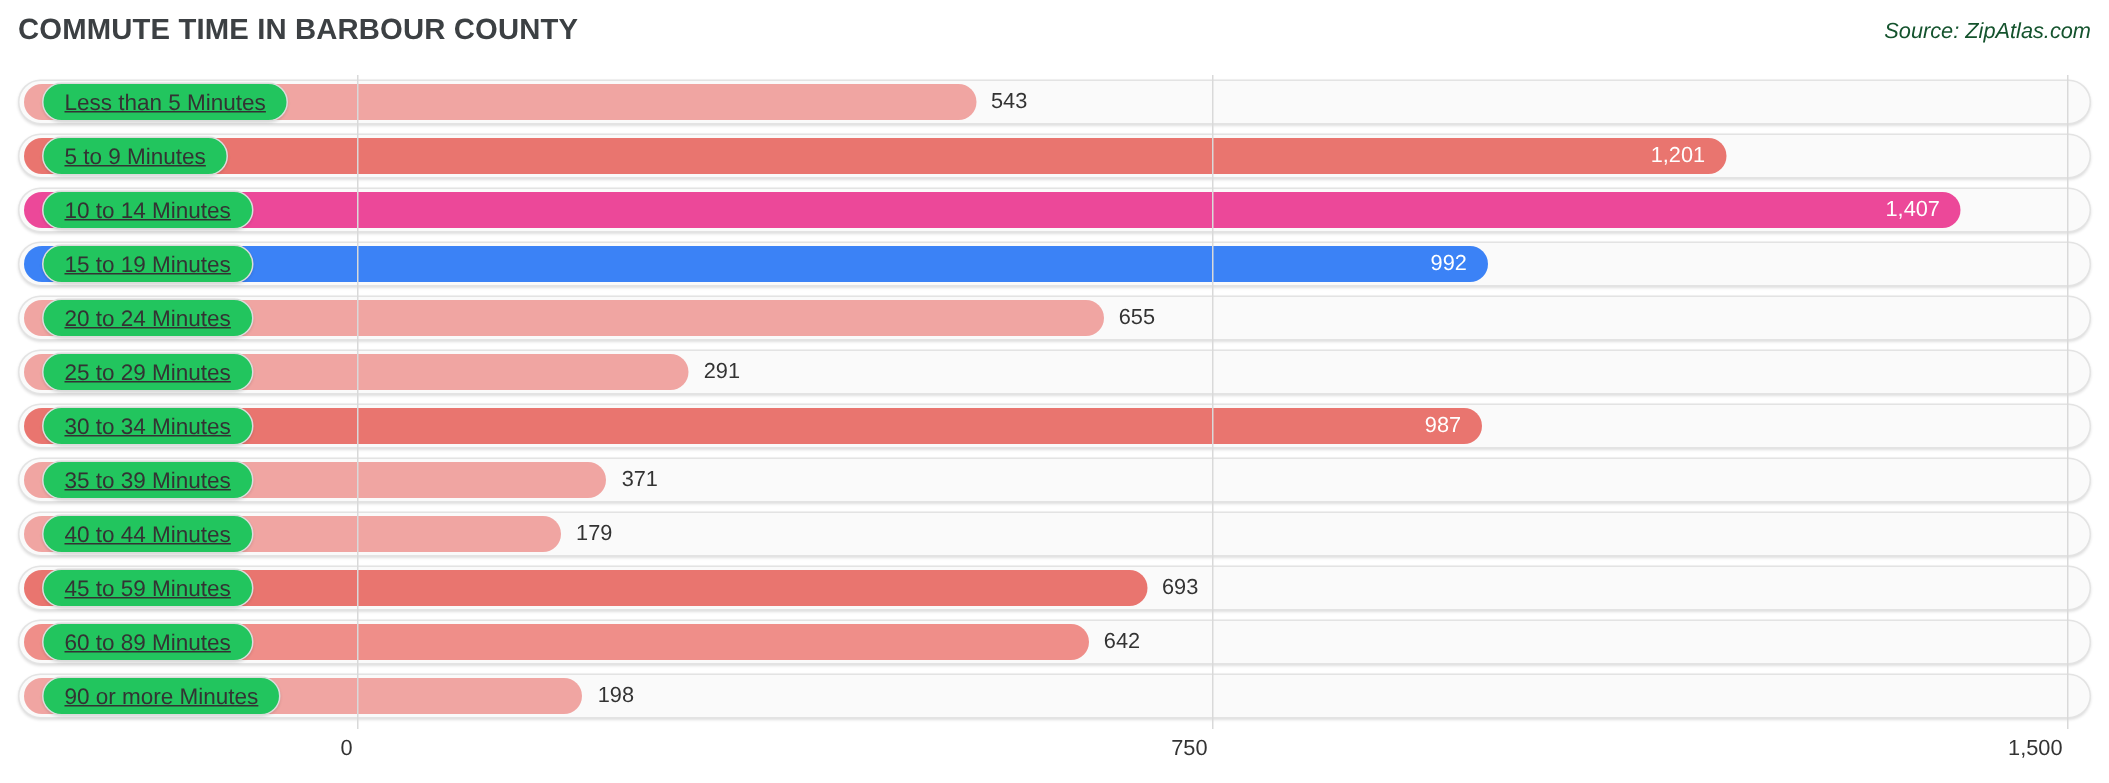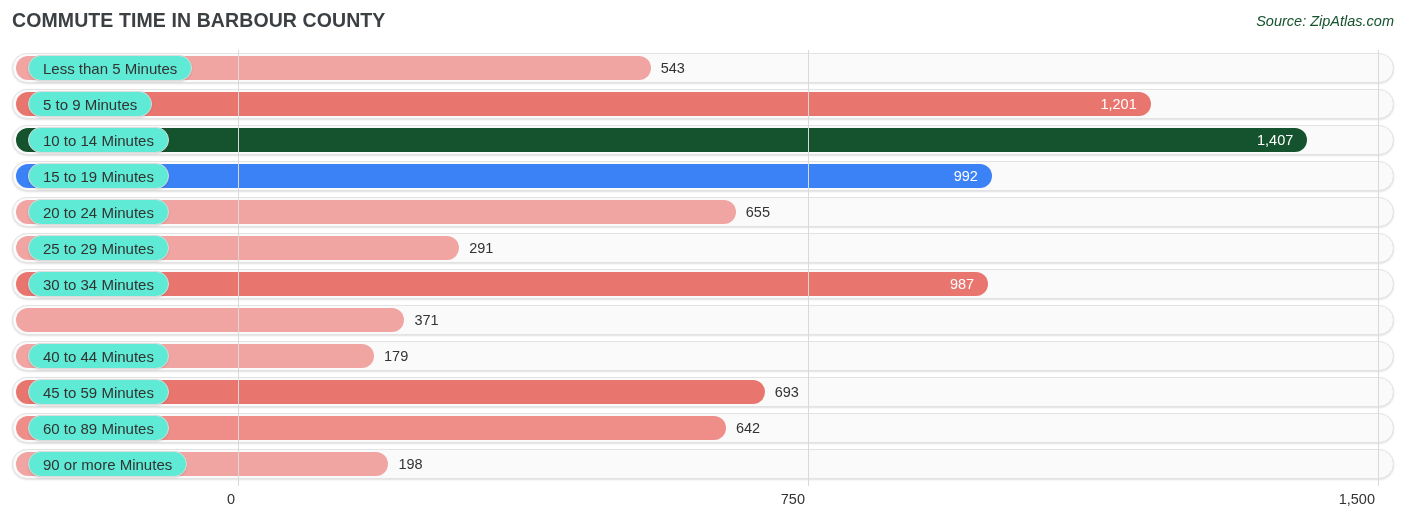--- a/index.html
+++ b/index.html
@@ -112,28 +112,29 @@
   }
 
   
   .pill {
     position: absolute;
     left: 28px;
     top: 2px;
     height: 26px;
     line-height: 25px;
     padding: 0 14px;
-    background: #5eead4;
+    background: #22c55e;
     border: 1px solid #dcdcdc;
     border-radius: 13px;
     font-size: 15px;
     color: #333333;
     white-space: nowrap;
     box-shadow: 0 1px 2px rgba(0,0,0,0.12);
     z-index: 5;
+    text-decoration: underline;
   }
 
   
   #axis {
     position: absolute;
     left: 0;
     top: 486px;
     width: 1406px;
     height: 36px;
   }
@@ -167,21 +168,21 @@
       </div>
       <div class="row" style="top: 39px;">
         <div class="track"></div>
         <div class="bar" style="width: 1134.76px; background: rgb(233, 117, 111);">
           <span class="val-in">1,201</span>
         </div>
         <div class="pill">5 to 9 Minutes</div>
       </div>
       <div class="row" style="top: 75px;">
         <div class="track"></div>
-        <div class="bar" style="width: 1291.32px; background: #14532d;">
+        <div class="bar" style="width: 1291.32px; background: #ec4899;">
           <span class="val-in">1,407</span>
         </div>
         <div class="pill">10 to 14 Minutes</div>
       </div>
       <div class="row" style="top: 111px;">
         <div class="track"></div>
         <div class="bar" style="width: 975.92px; background: #3b82f6;">
           <span class="val-in">992</span>
         </div>
         <div class="pill">15 to 19 Minutes</div>
@@ -202,20 +203,21 @@
         <div class="track"></div>
         <div class="bar" style="width: 972.12px; background: rgb(233, 117, 111);">
           <span class="val-in">987</span>
         </div>
         <div class="pill">30 to 34 Minutes</div>
       </div>
       <div class="row" style="top: 255px;">
         <div class="track"></div>
         <div class="bar" style="width: 388.44px; background: rgb(240, 165, 162);"></div>
         <div class="val-out" style="left: 414.44px;">371</div>
+        <div class="pill">35 to 39 Minutes</div>
       </div>
       <div class="row" style="top: 291px;">
         <div class="track"></div>
         <div class="bar" style="width: 358.04px; background: rgb(240, 165, 162);"></div>
         <div class="val-out" style="left: 384.04px;">179</div>
         <div class="pill">40 to 44 Minutes</div>
       </div>
       <div class="row" style="top: 327px;">
         <div class="track"></div>
         <div class="bar" style="width: 748.68px; background: rgb(233, 117, 111);"></div>

